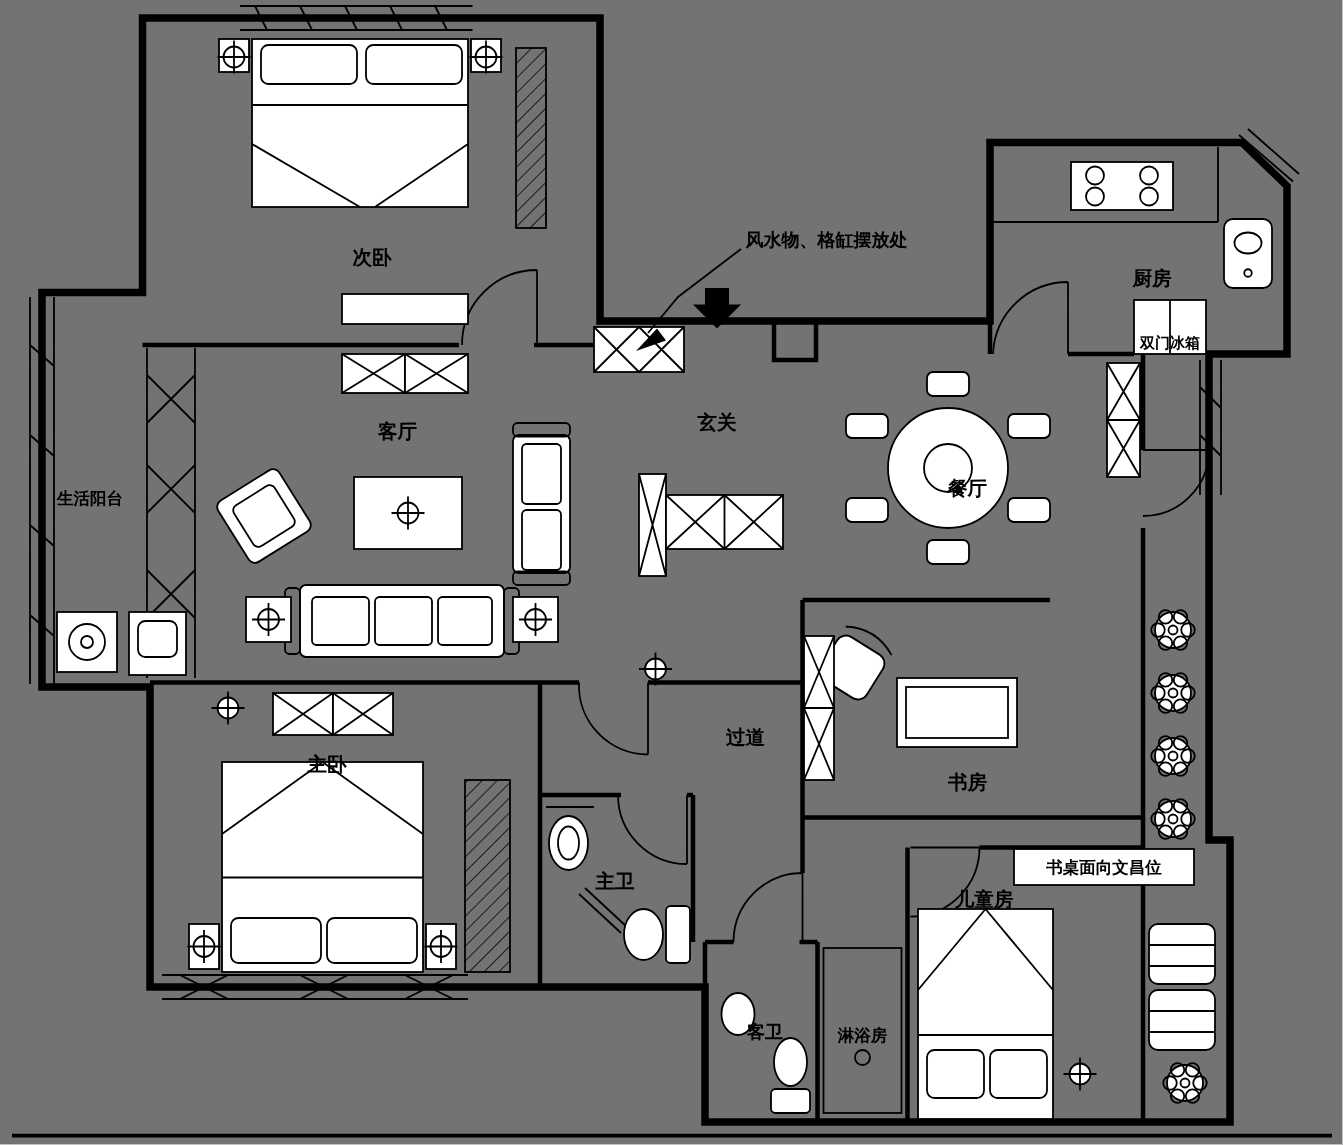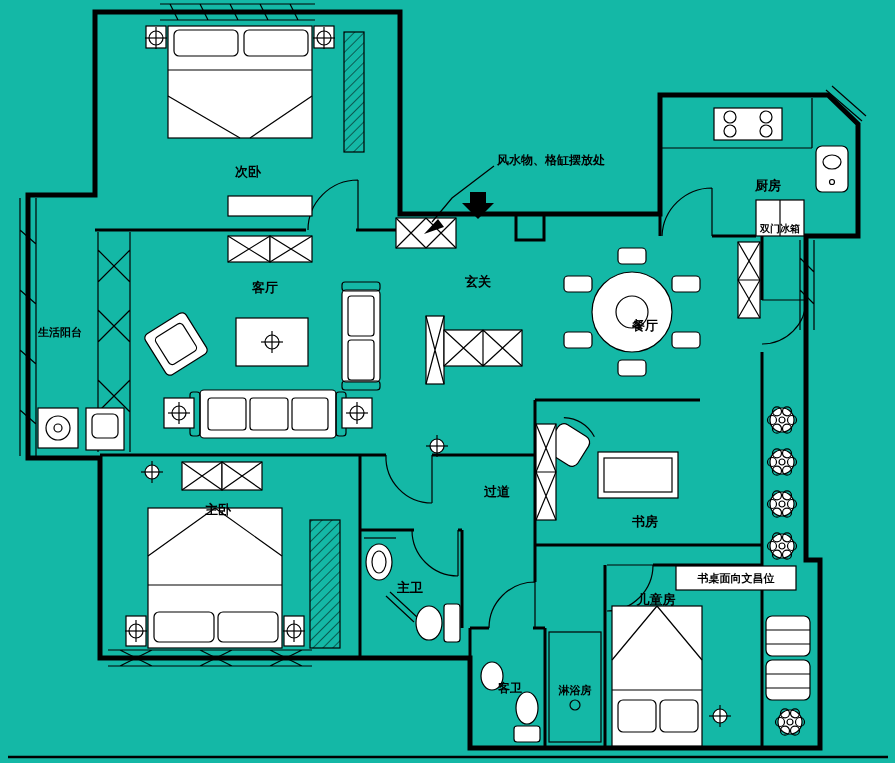--- a/index.html
+++ b/index.html
@@ -1,16 +1,16 @@
 <!DOCTYPE html>
 <html><head>
 <meta charset="utf-8">
 <style>
   html,body{margin:0;padding:0;background:#fff;}
-  .stage{position:relative;width:895px;height:763px;background:#14b8a6;overflow:hidden;}
+  .stage{position:relative;width:895px;height:763px;background:#737373;overflow:hidden;}
   svg{display:block;}
   .w  {stroke:#000;stroke-width:5;fill:none;stroke-linejoin:miter;}
   .w3 {stroke:#000;stroke-width:3;fill:none;}
   .t  {stroke:#000;stroke-width:1.2;fill:none;}
   .tf {stroke:#000;stroke-width:1.2;fill:#fff;}
   .blk{fill:#000;stroke:none;}
   .lbl{font-family:"DejaVu Sans","Liberation Sans",sans-serif;font-size:13px;font-weight:bold;fill:#000;text-anchor:middle;}
   .lbl12{font-size:12px;}
   .lbl11{font-size:11px;}
   .lbl10{font-size:10px;}

